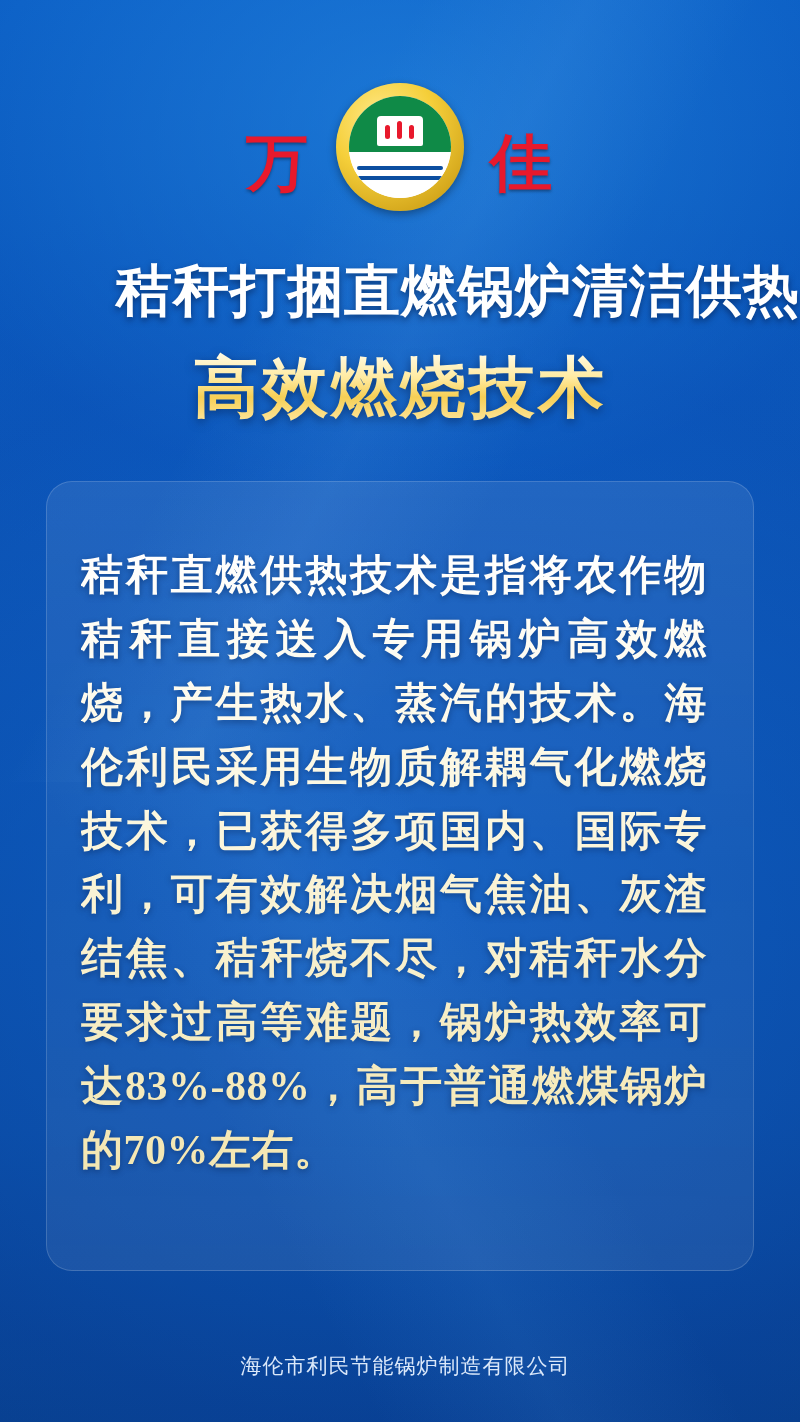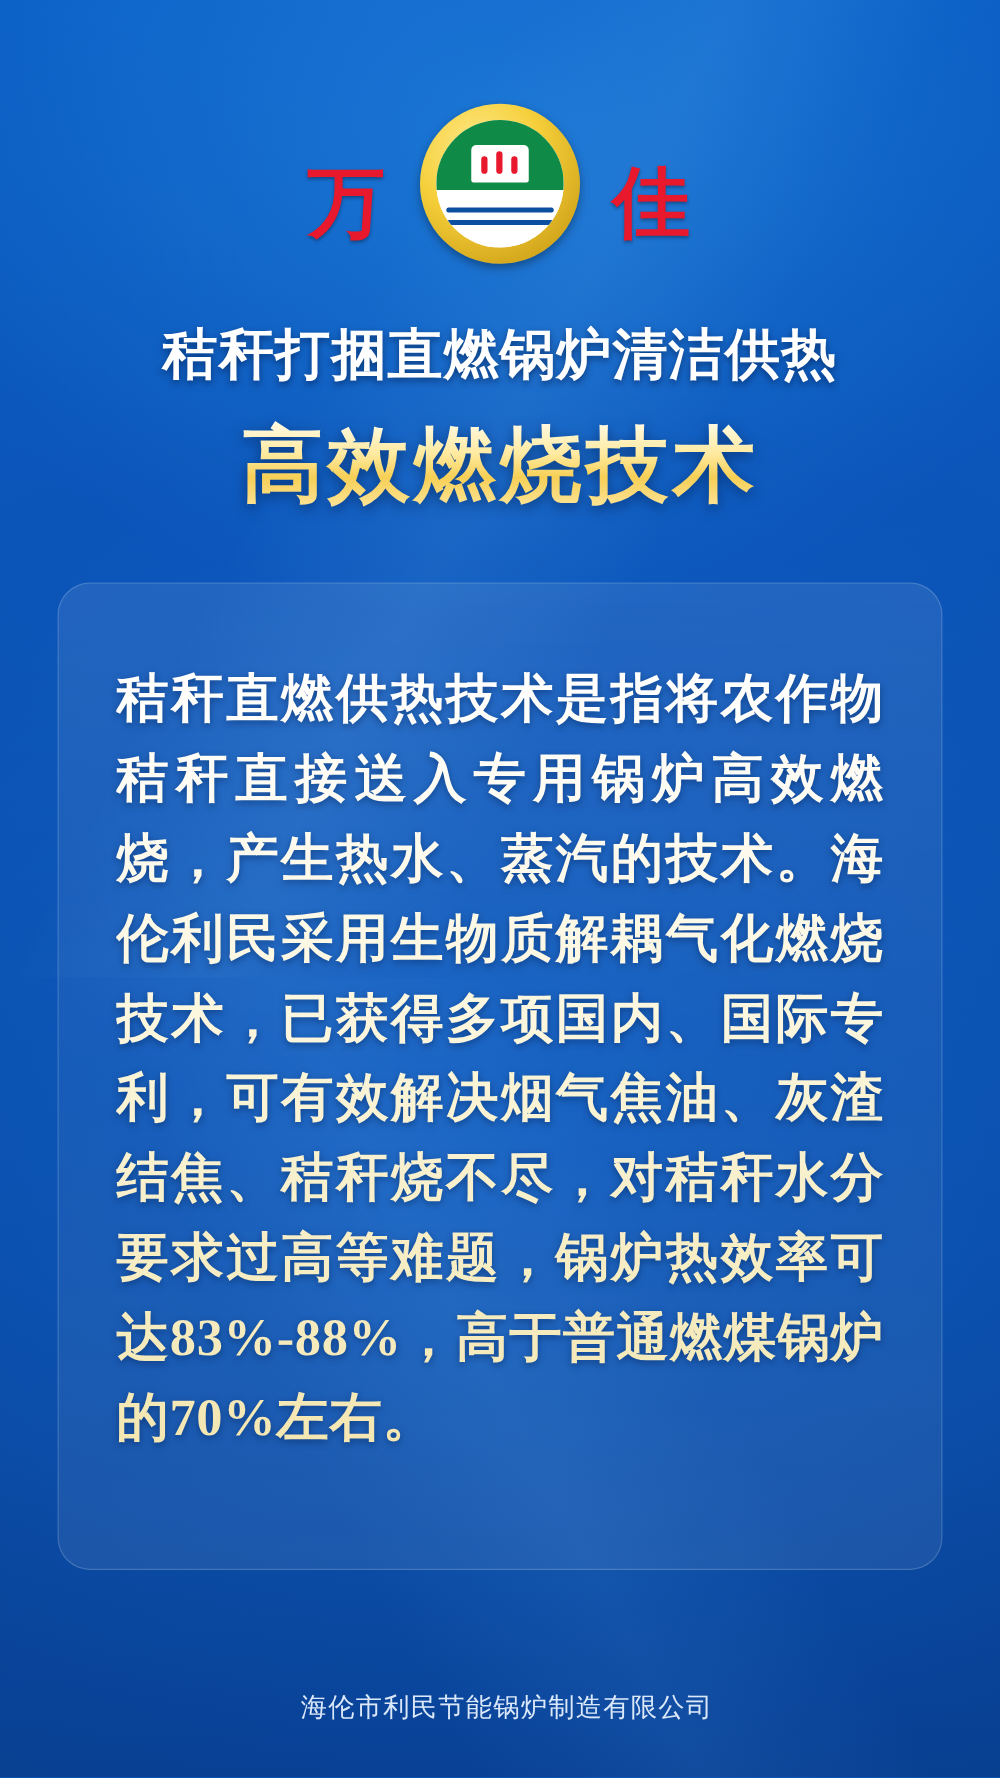--- a/index.html
+++ b/index.html
@@ -138,26 +138,27 @@
 
   
   .titles {
     position: relative;
     z-index: 3;
     text-align: center;
     margin-top: 34px;
   }
   .title-main {
     font-family: "Liberation Serif", "DejaVu Serif", serif;
-    font-size: 44px;
+    font-size: 56px;
     font-weight: bold;
     letter-spacing: 1px;
     color: #ffffff;
     text-shadow: 0 3px 6px rgba(0,20,60,0.55);
     line-height: 1.25;
+    text-align: right;
   }
   .title-sub {
     margin-top: 22px;
     font-family: "Liberation Serif", "DejaVu Serif", serif;
     font-size: 66px;
     font-weight: bold;
     letter-spacing: 3px;
     line-height: 1.2;
     background: linear-gradient(180deg, #fffdf0 0%, #ffeaa0 38%, #f6cf55 62%, #ffe9a8 100%);
     -webkit-background-clip: text;
@@ -172,21 +173,21 @@
   .body-card {
     position: relative;
     z-index: 3;
     margin: 54px auto 0 auto;
     width: 708px;
     height: 790px;
     border-radius: 26px;
     background: linear-gradient(180deg, rgba(255,255,255,0.09) 0%, rgba(255,255,255,0.045) 50%, rgba(255,255,255,0.075) 100%);
     border: 1px solid rgba(255,255,255,0.16);
     box-sizing: border-box;
-    padding: 62px 46px 40px 46px;
+    padding: 62px 46px 40px 34px;
   }
   .body-text {
     font-family: "Liberation Serif", "DejaVu Serif", serif;
     font-size: 42px;
     line-height: 1.52;
     letter-spacing: 0.5px;
     text-align: justify;
     text-align-last: left;
     background: linear-gradient(180deg, #ffffff 0%, #fbf6dd 45%, #f3e6b0 100%);
     -webkit-background-clip: text;

